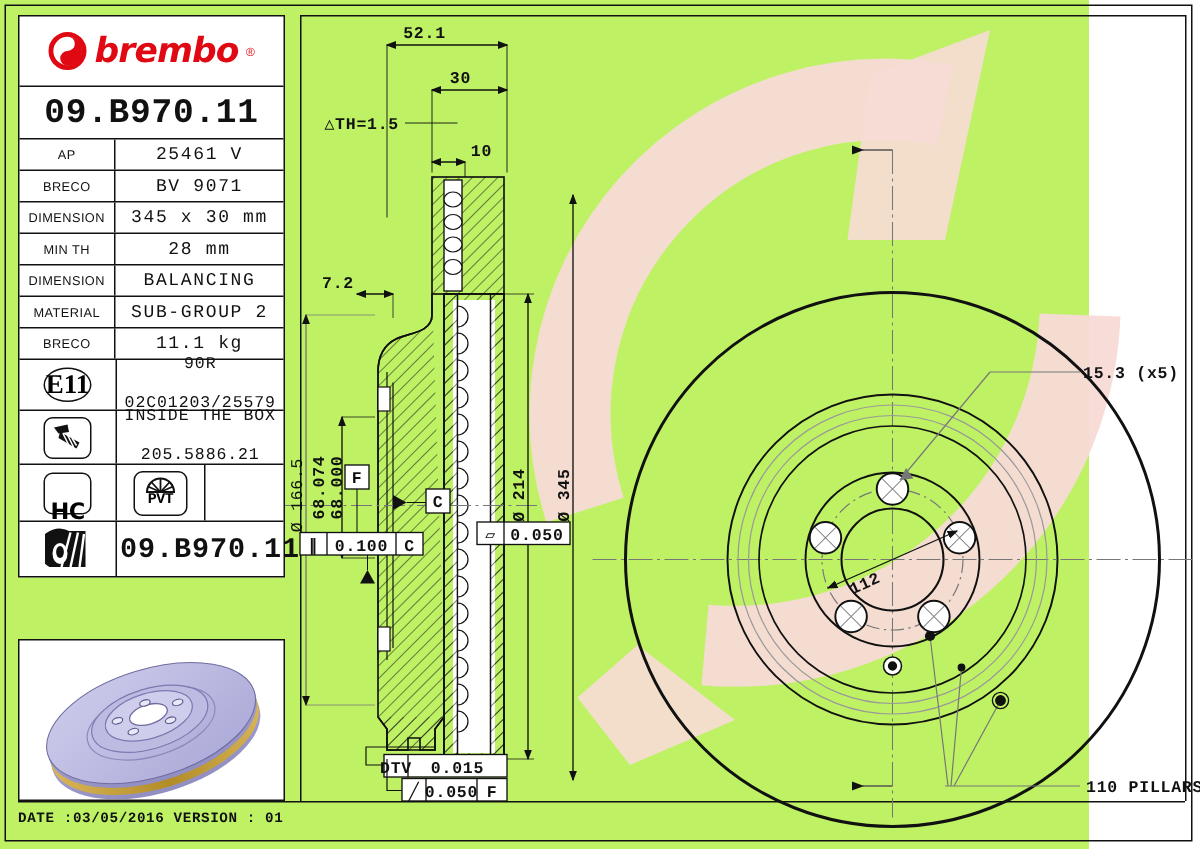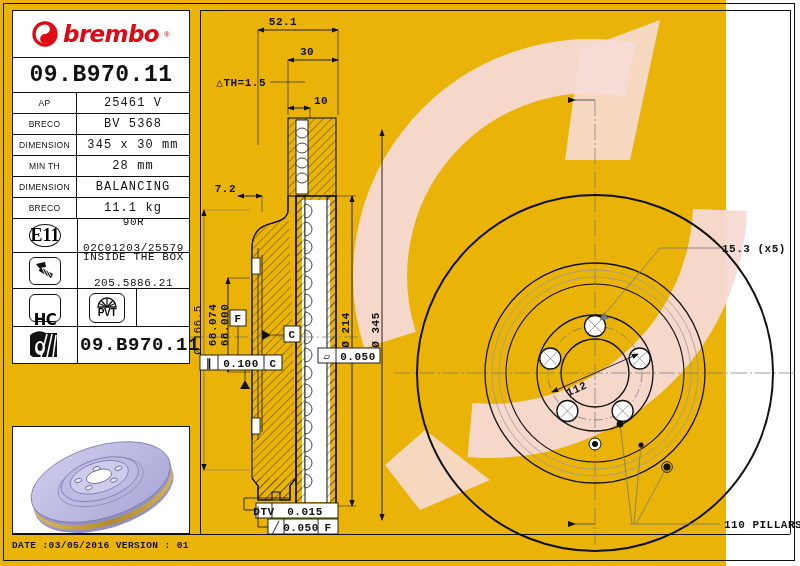--- a/index.html
+++ b/index.html
@@ -1,18 +1,18 @@
 <!DOCTYPE html>
 <html><head>
 <meta charset="utf-8">
 <style>
   html,body{margin:0;padding:0;background:#fff;}
   body{width:800px;height:566px;overflow:hidden;font-family:"Liberation Sans",sans-serif;}
 
-  #sheet{position:relative;width:726px;height:566px;background:#eab308;}
+  #sheet{position:relative;width:726px;height:566px;background:#bef264;}
 
   
   .sheet-border{position:absolute;left:3px;top:3px;width:792px;height:558px;border:1.5px solid #111;box-sizing:border-box;}
 
   
   .watermark{position:absolute;left:330px;top:10px;width:470px;height:540px;overflow:hidden;pointer-events:none;}
 
   
   .tbl{position:absolute;left:12px;top:10px;width:178px;border:1.4px solid #111;box-sizing:border-box;background:#fff;}
   .row{display:flex;border-bottom:1.1px solid #111;box-sizing:border-box;}
@@ -41,21 +41,21 @@
   .cR.multi{flex-direction:column;justify-content:center;line-height:1.22;font-size:11px;letter-spacing:.6px;gap:12px;}
   .cR.pn{font-size:19px;font-weight:700;letter-spacing:.6px;}
 
   .icon-cell{width:64px;flex:none;border-right:1.1px solid #111;display:flex;align-items:center;justify-content:center;}
   .e11{width:30px;height:21px;border:1.5px solid #111;border-radius:50%;display:flex;align-items:center;
        justify-content:center;font-size:18px;font-weight:700;font-family:"Liberation Serif",serif;}
   .sq-ico{width:30px;height:26px;border:1.6px solid #111;border-radius:6px;display:flex;align-items:center;justify-content:center;}
   .hc-txt{font-size:15px;font-weight:700;font-family:"DejaVu Sans",sans-serif;letter-spacing:-0.5px;margin-top:24px;}
   .pvt-ico{width:34px;height:28px;border:1.6px solid #111;border-radius:6px;display:flex;flex-direction:column;
      align-items:center;justify-content:center;line-height:1;}
-  .pvt-txt{font-size:10px;font-weight:700;font-family:Liberation Sans, sans-serif;letter-spacing:-0.3px;}
+  .pvt-txt{font-size:10px;font-weight:700;font-family:Liberation Mono, monospace;letter-spacing:-0.3px;}
   .hc-row-mid{width:58px;flex:none;border-right:1.1px solid #111;display:flex;align-items:center;justify-content:center;}
   .hc-row-end{flex:1;}
 
   
   .thumb{position:absolute;left:12px;top:426px;width:178px;height:108px;border:1.4px solid #111;
      box-sizing:border-box;background:#fff;overflow:hidden;}
 
   .datebar{position:absolute;left:12px;top:540px;font-family:"Liberation Mono",monospace;font-size:9.5px;
      font-weight:700;letter-spacing:.4px;color:#111;text-align:center;}
 
@@ -106,33 +106,37 @@
     <div class="code-row">
       <span class="code-big">09.B970.11</span>
     </div>
 
     <div class="row r-std">
       <div class="cL">AP</div>
       <div class="cR">25461 V</div>
     </div>
     <div class="row r-std">
       <div class="cL">BRECO</div>
-      <div class="cR">BV 5368</div>
+      <div class="cR">BV 9071</div>
     </div>
     <div class="row r-std">
       <div class="cL">DIMENSION</div>
       <div class="cR">345 x 30 mm</div>
     </div>
     <div class="row r-std">
       <div class="cL">MIN TH</div>
       <div class="cR">28 mm</div>
     </div>
     <div class="row r-std">
       <div class="cL">DIMENSION</div>
       <div class="cR">BALANCING</div>
+    </div>
+    <div class="row r-std">
+      <div class="cL">MATERIAL</div>
+      <div class="cR">SUB-GROUP 2</div>
     </div>
     <div class="row r-std">
       <div class="cL">BRECO</div>
       <div class="cR">11.1 kg</div>
     </div>
 
     <div class="row r-e11">
       <div class="icon-cell">
         <span class="e11">E11</span>
       </div>

